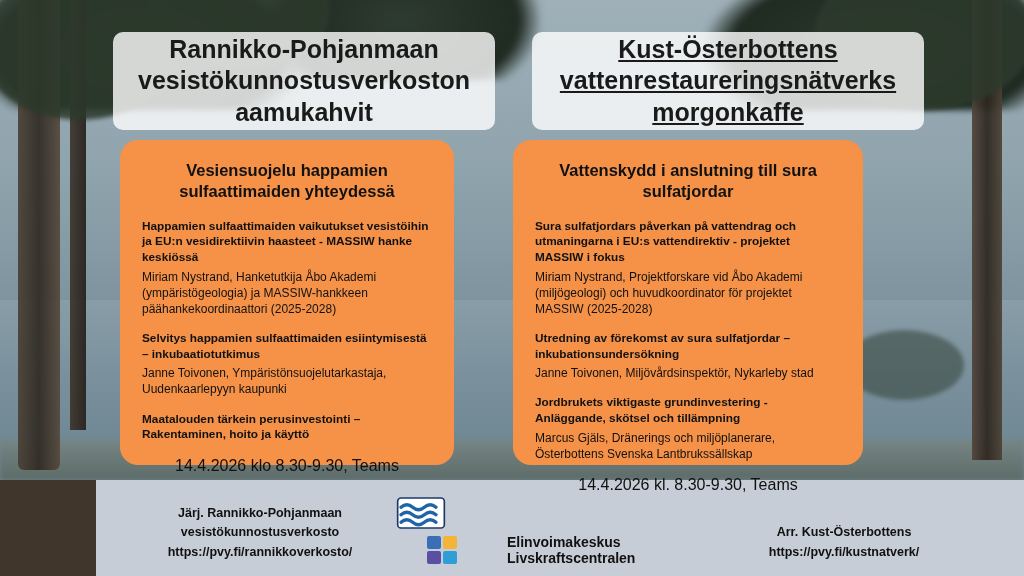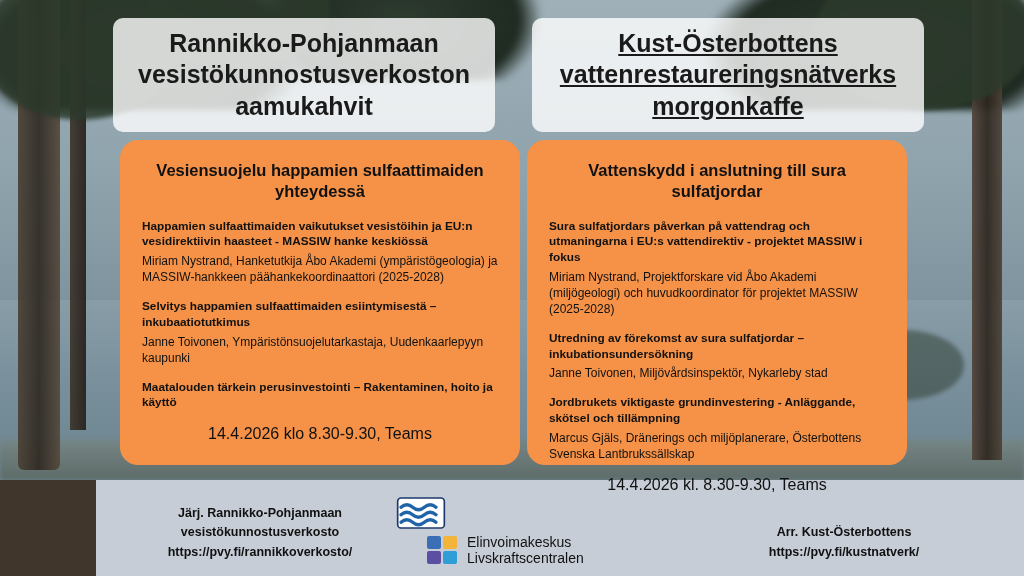--- a/index.html
+++ b/index.html
@@ -88,28 +88,28 @@
   }
   .side-band-l {
     position: absolute;
     left: 0; bottom: 0; width: 96px; height: 96px;
     background: #40362c;
   }
 
   
   .header {
     position: absolute;
-    top: 18px;
+    top: 32px;
     background: rgba(255,255,255,.80);
     border-radius: 10px;
     text-align: center;
     color: #1a1a1a;
     font-weight: bold;
     line-height: 1.25;
-    padding: 10px 14px;
+    padding: 2px 14px;
     box-sizing: border-box;
   }
   .header-fi {
     left: 113px;
     width: 382px;
     font-size: 25px;
   }
   .header-sv {
     left: 532px;
     width: 392px;
@@ -121,22 +121,22 @@
   .panel {
     position: absolute;
     top: 140px;
     height: 325px;
     background: #f59247;
     border-radius: 18px;
     box-sizing: border-box;
     padding: 16px 22px 10px 22px;
     color: #111;
   }
-  .panel-fi { left: 120px; width: 400px; }
-  .panel-sv { left: 527px; width: 380px; }
+  .panel-fi { left: 120px; width: 334px; }
+  .panel-sv { left: 513px; width: 350px; }
 
   .panel-title {
     text-align: center;
     font-weight: bold;
     font-size: 16.5px;
     line-height: 1.3;
     margin: 4px 0 16px 0;
   }
   .item { margin-bottom: 14px; }
   .item-title {
@@ -186,23 +186,24 @@
     width: 50px; height: 34px;
   }
   .logo-text {
     font-size: 12.5px;
     line-height: 1.2;
     color: #1b3a6b;
   }
   .logo-row2 { justify-content: flex-start; margin-left: 30px; }
   .logo-text2 {
     font-size: 14px;
-    font-weight: normal;
+    font-weight: bold;
     line-height: 1.15;
     color: #111;
+    margin-left: 40px;
   }
 </style>
 </head>
 <body>
 
 <div class="poster">
   <div class="bg"></div>
   <div class="bg-water"></div>
   <div class="bg-shore"></div>
 

